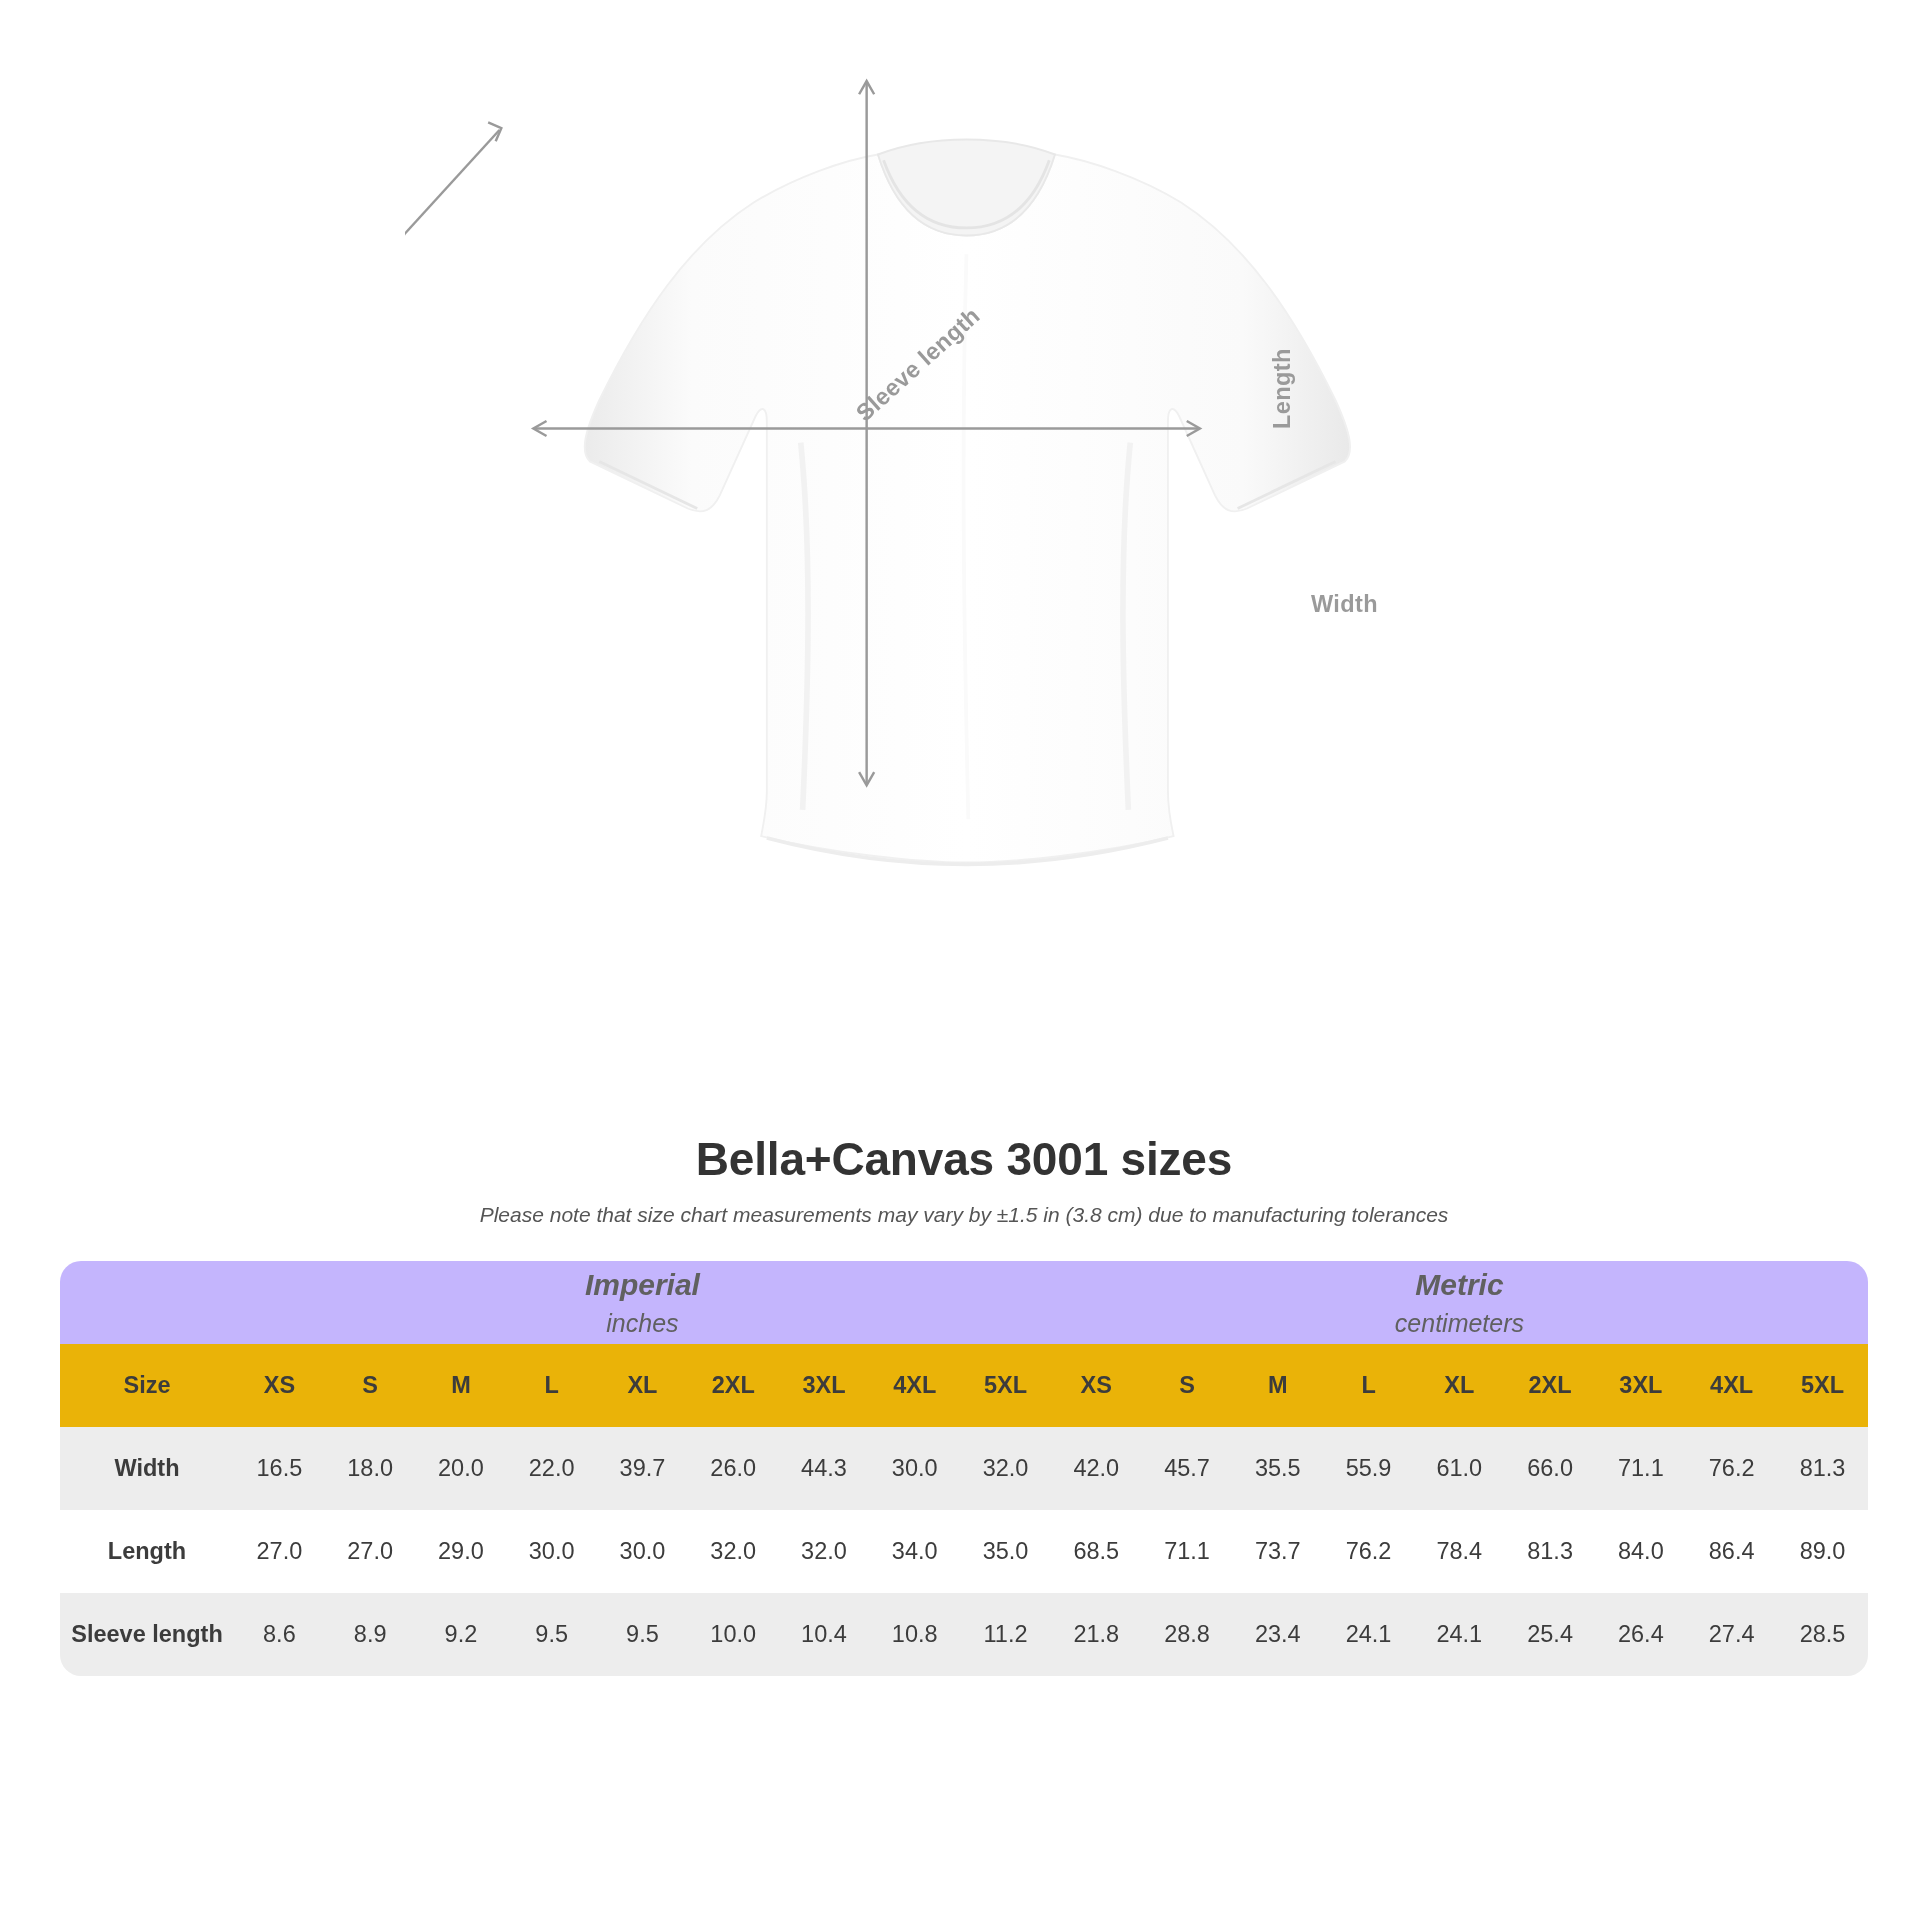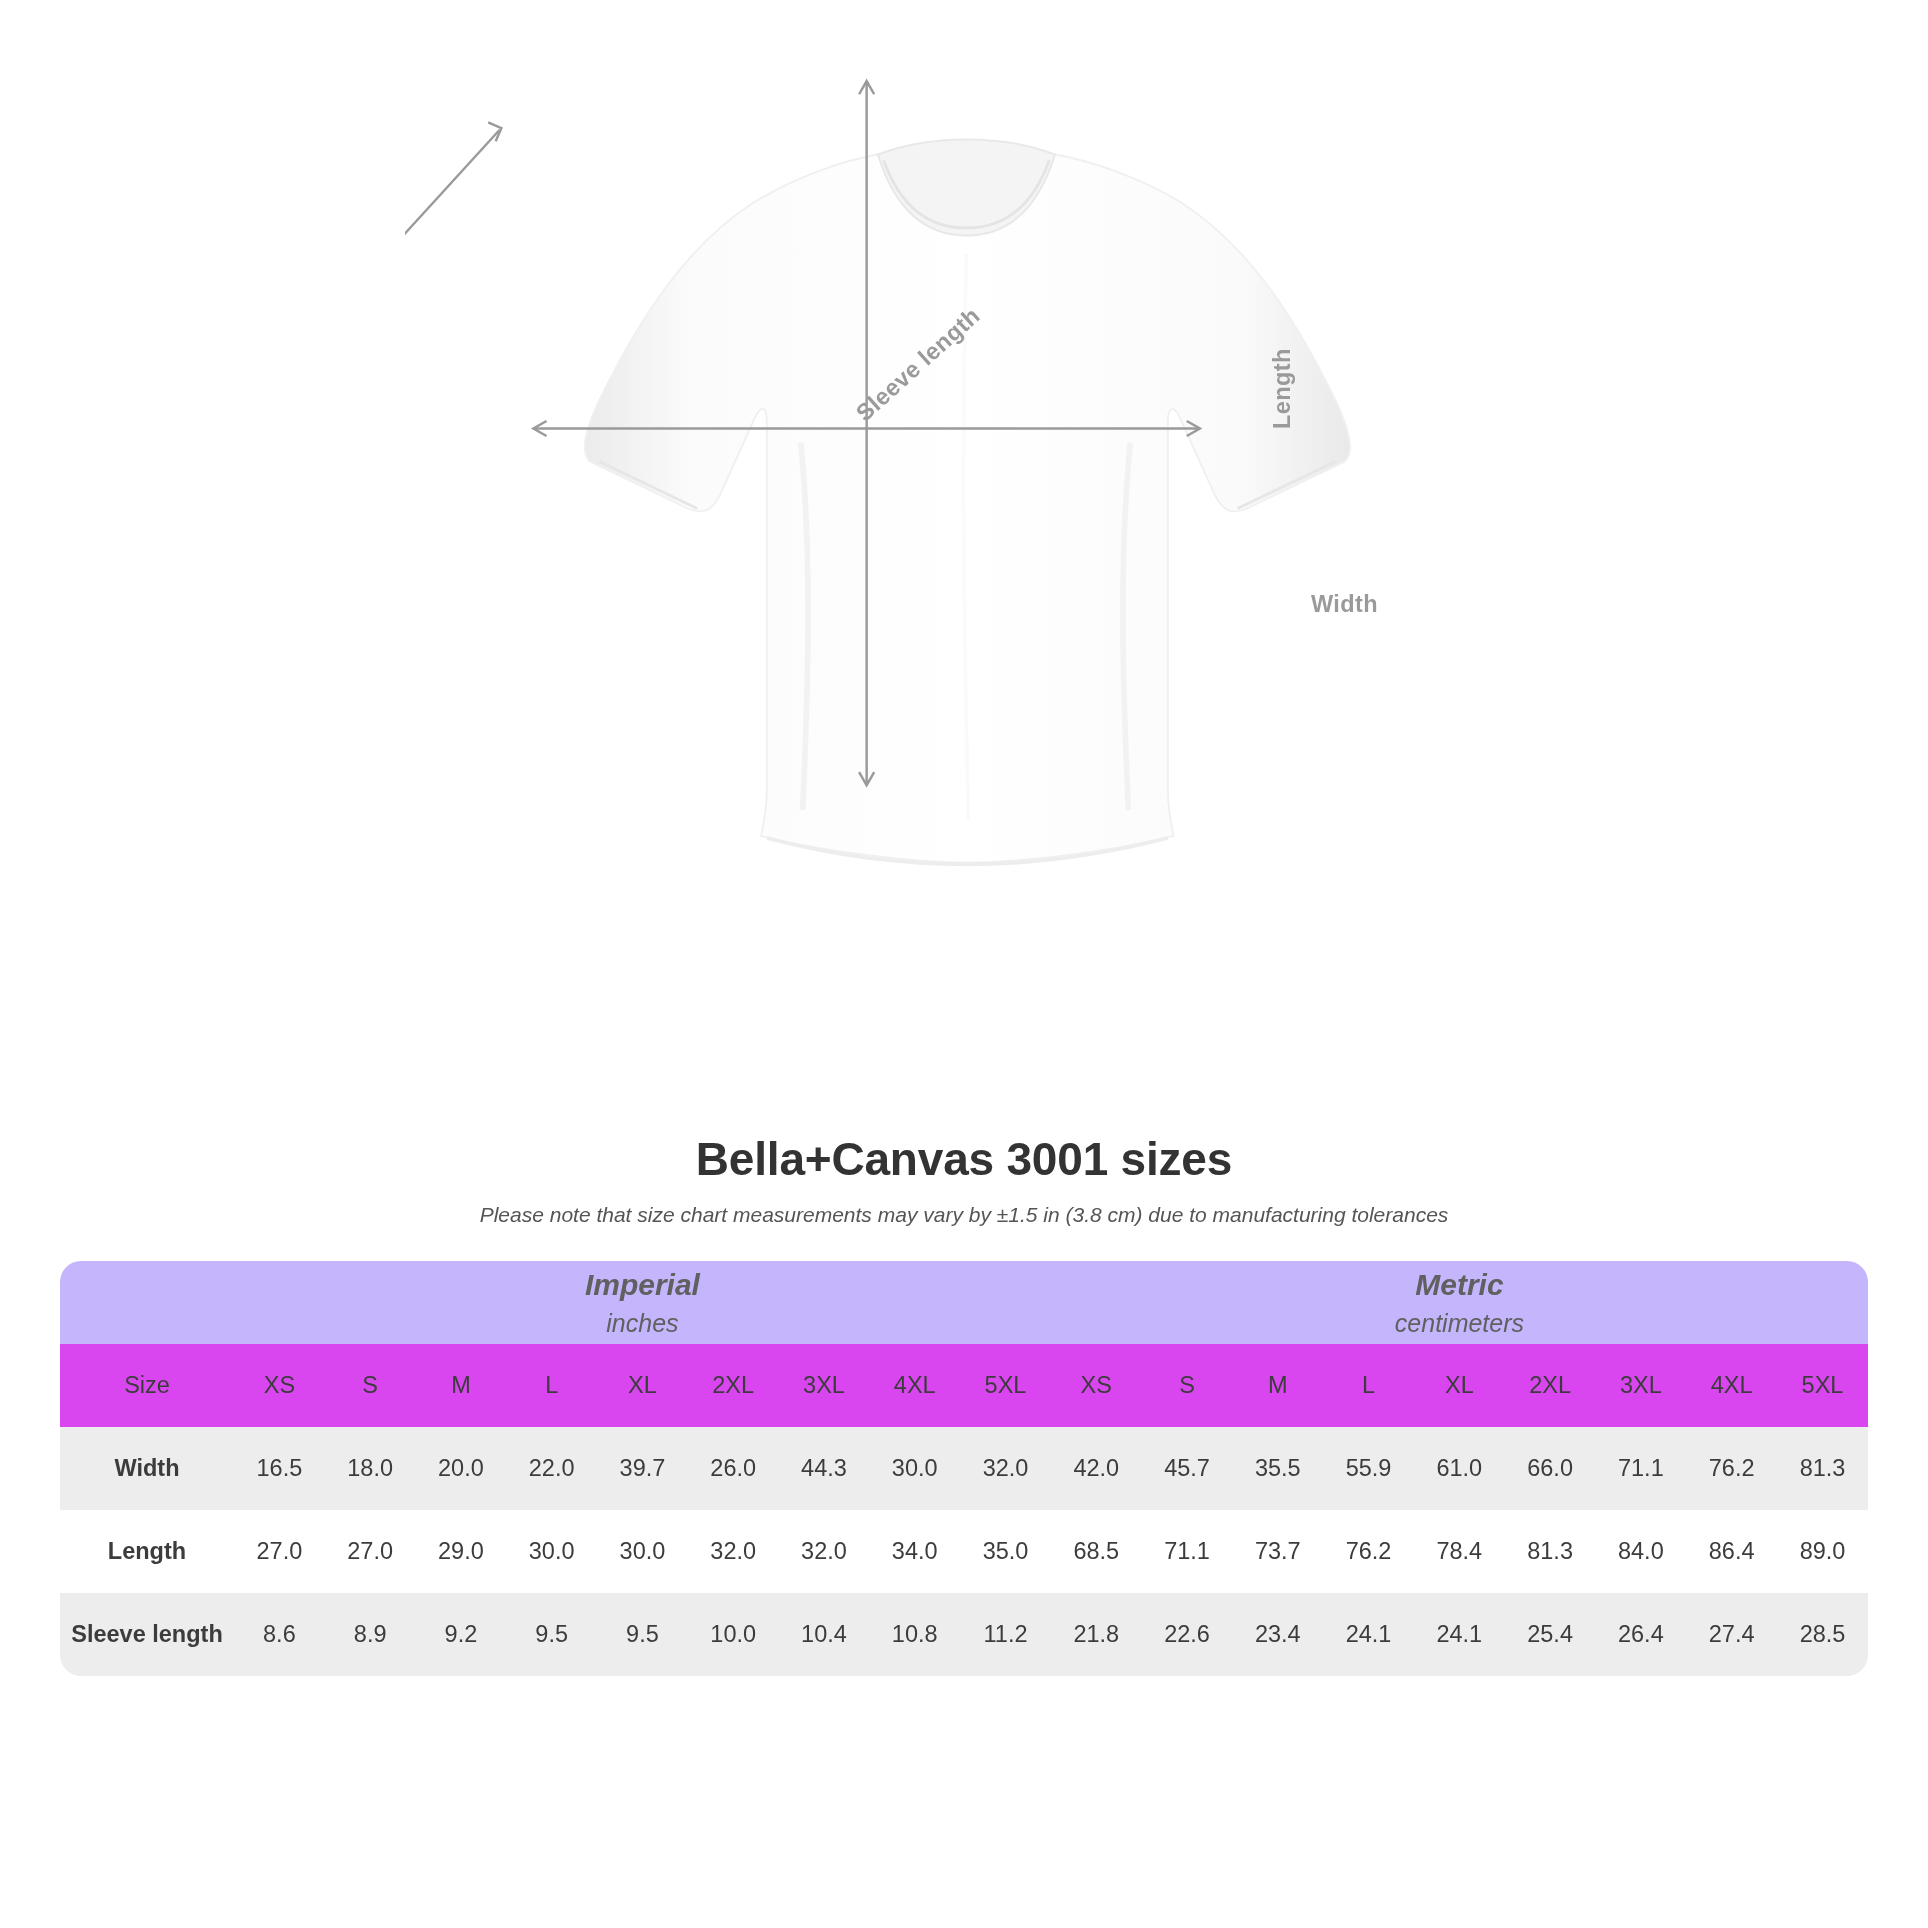--- a/index.html
+++ b/index.html
@@ -116,22 +116,22 @@
     line-height: 1.1;
   }
   .unit-sub {
     font-size: 25px;
     font-style: italic;
     color: #606060;
     margin-top: 7.5px;
   }
   
   .head-row td {
-    background: #d946ef;
-    font-weight: normal;
+    background: #eab308;
+    font-weight: bold;
     color: #4a4a4a;
     height: 90px;
     font-size: 24.5px;
     border-right: 0.9px solid #eeeeee;
   }
   .head-row td:last-child { border-right: none; }
   .row-label {
     font-weight: bold;
     color: #4a4a4a;
     font-size: 24.5px;
@@ -322,21 +322,21 @@
           <td>8.6</td>
           <td>8.9</td>
           <td>9.2</td>
           <td>9.5</td>
           <td>9.5</td>
           <td>10.0</td>
           <td>10.4</td>
           <td>10.8</td>
           <td>11.2</td>
           <td>21.8</td>
-          <td>22.6</td>
+          <td>28.8</td>
           <td>23.4</td>
           <td>24.1</td>
           <td>24.1</td>
           <td>25.4</td>
           <td>26.4</td>
           <td>27.4</td>
           <td>28.5</td>
         </tr>
       </tbody>
     </table>

